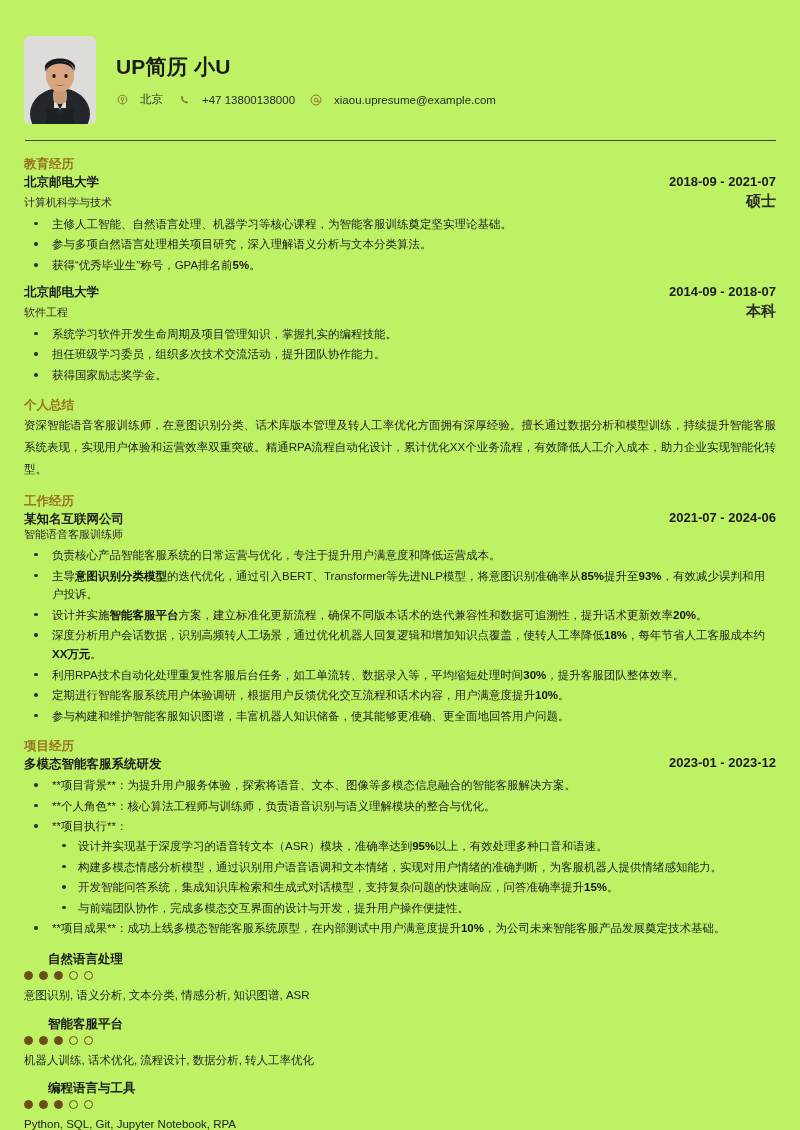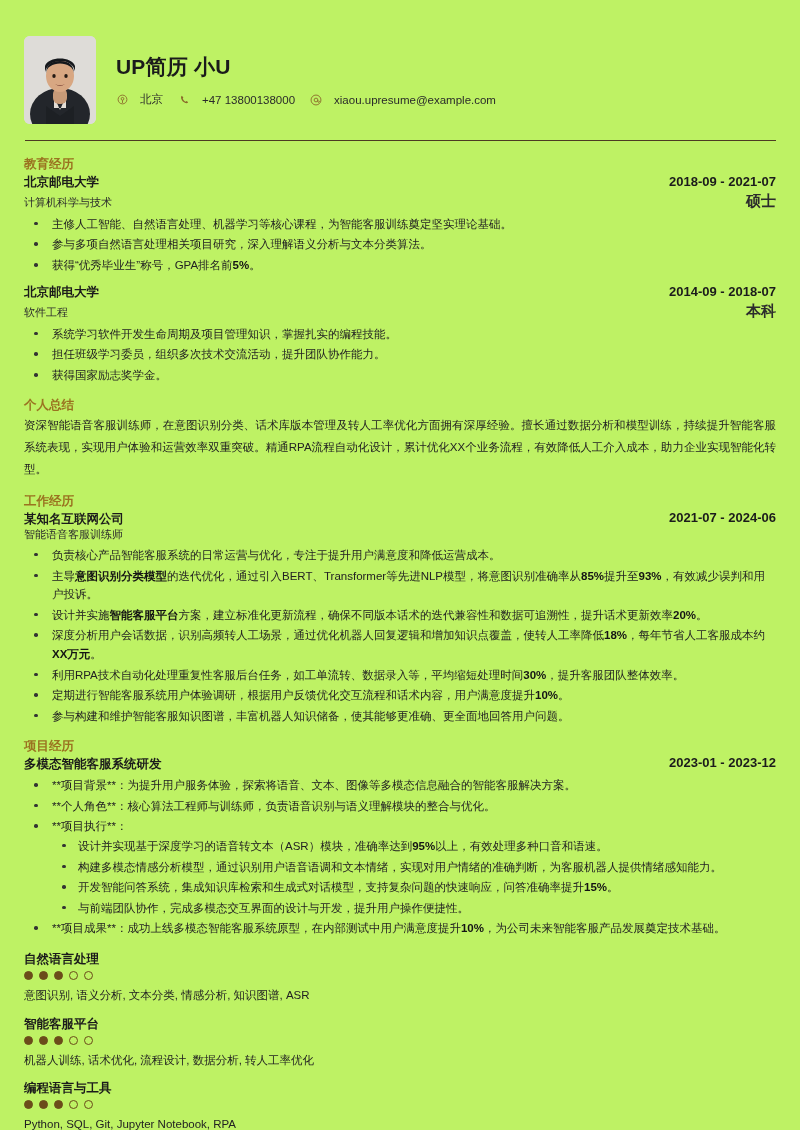--- a/index.html
+++ b/index.html
@@ -157,20 +157,21 @@
   }
 
   
   .skill { margin-bottom: 11px; }
   .skill-name {
     font-size: 12.5px;
     font-weight: bold;
     color: #1b1b1b;
     margin-bottom: 4px;
     line-height: 1.3;
+    margin-left: 24px;
   }
   .dots { display: flex; gap: 6px; margin-bottom: 7px; }
   .dot {
     width: 9px; height: 9px;
     border-radius: 50%;
     border: 1.6px solid #6b4c1a;
     background: transparent;
   }
   .dot.on { background: #6b4c1a; }
   .skill-items {

